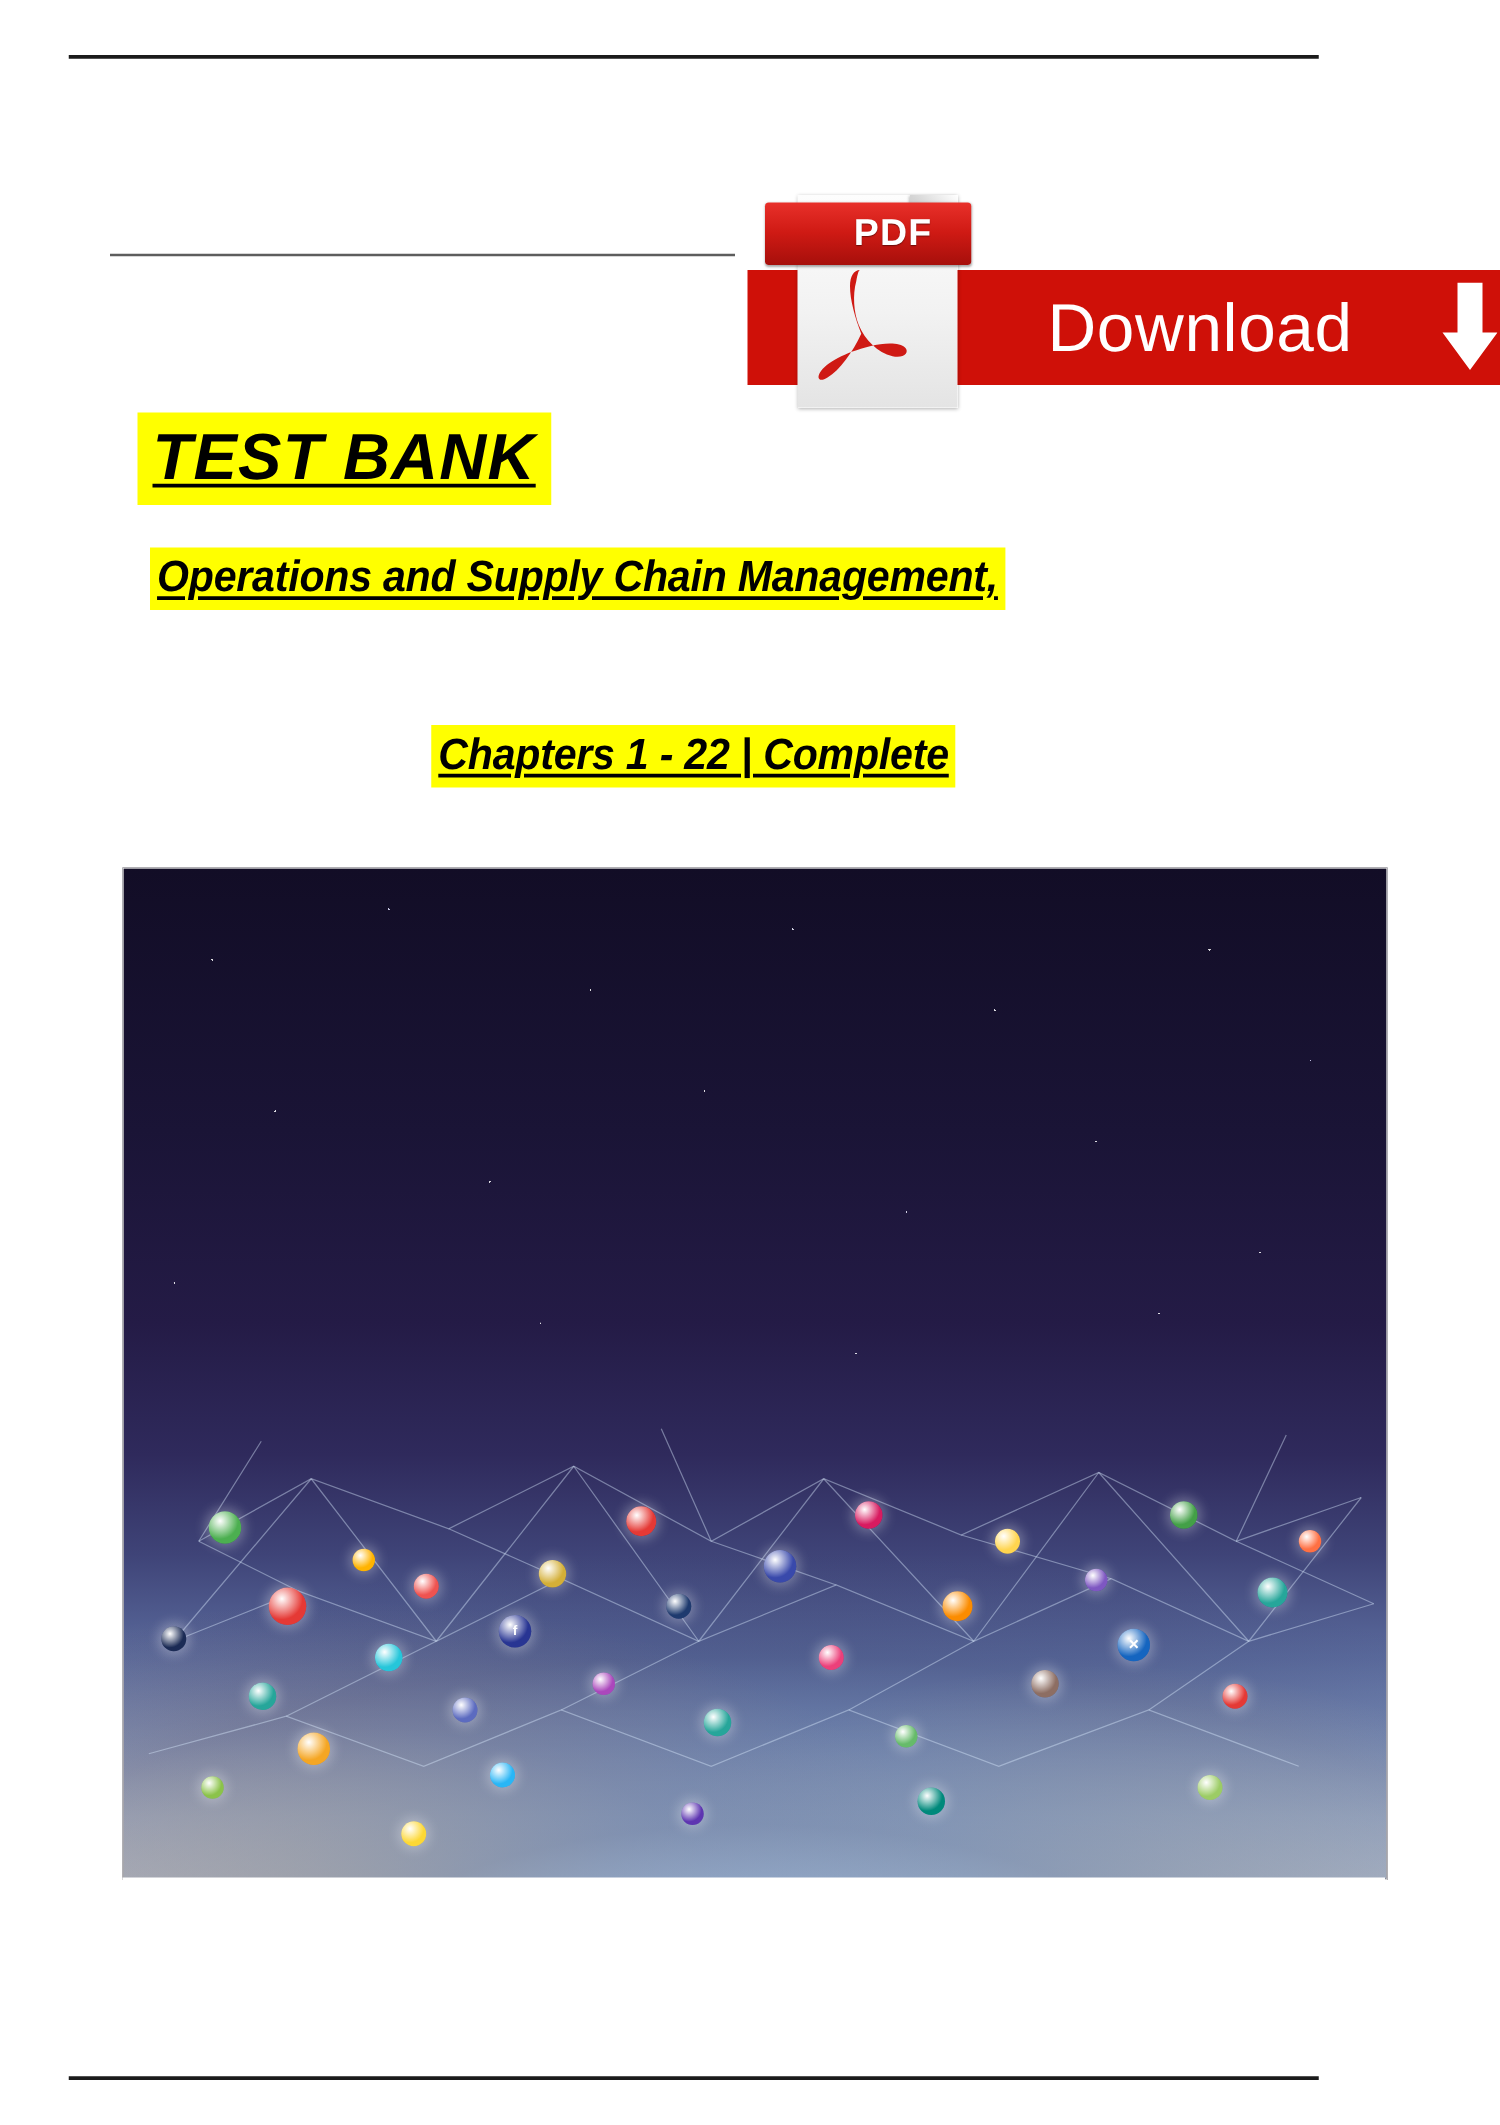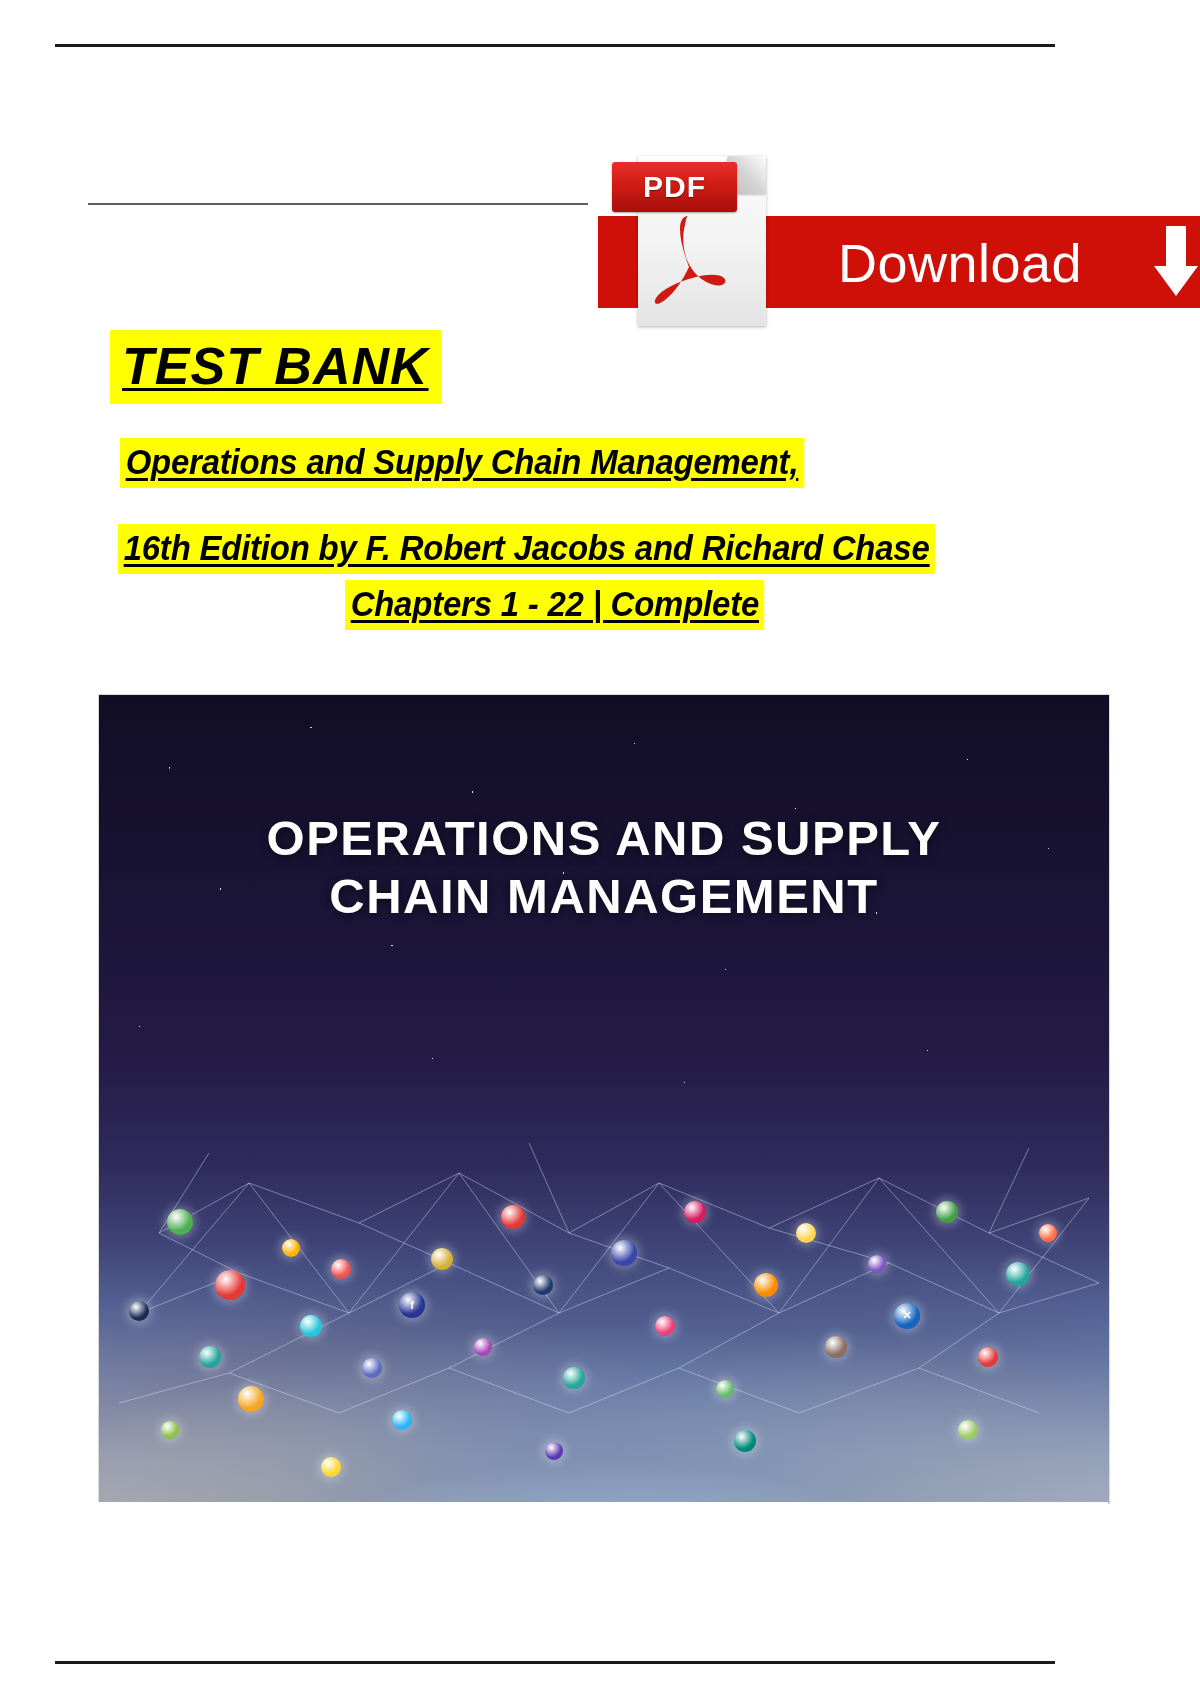--- a/index.html
+++ b/index.html
@@ -77,20 +77,21 @@
     left: 14px;
     top: 14px;
     width: 125px;
     height: 50px;
     background: linear-gradient(180deg,#e8302a 0%,#cf1a14 48%,#a60f0b 100%);
     border-radius: 3px;
     box-shadow: 0 1px 2px rgba(0,0,0,0.35);
     display: flex;
     align-items: center;
     justify-content: center;
+    padding-left: 40px;
   }
   .pdf-tab span {
     color: #ffffff;
     font-size: 30px;
     font-weight: bold;
     letter-spacing: 1px;
     font-family: "Liberation Sans", sans-serif;
     text-shadow: 0 1px 1px rgba(0,0,0,0.45);
   }
   .acro-glyph {
@@ -310,23 +311,20 @@
   </div>
 
   <div class="hl-line h-title1">
     <span class="mark">Operations and Supply Chain Management,</span>
   </div>
 
   <div class="hl-line h-testbank">
     <span class="mark">TEST BANK</span>
   </div>
 
-  <div class="hl-line h-title2">
-    <span class="mark">16th Edition by F. Robert Jacobs and Richard Chase</span>
-  </div>
 
   <div class="hl-line h-title3">
     <span class="mark">Chapters 1 - 22 | Complete</span>
   </div>
 
   <div class="cover">
     <div class="cover-sky"></div>
     <div class="stars"></div>
 
     <svg class="net" viewBox="0 0 1010 520" preserveAspectRatio="none" aria-hidden="true">
@@ -334,24 +332,20 @@
         <path d="M60 250 L150 200 L260 240 L360 190 L470 250 L560 200 L670 245 L780 195 L890 250 L990 215"></path>
         <path d="M40 330 L140 290 L250 330 L350 280 L460 330 L570 285 L680 330 L790 280 L900 330 L1000 300"></path>
         <path d="M60 250 L140 290 M150 200 L250 330 M260 240 L350 280 M360 190 L460 330 M470 250 L570 285 M560 200 L680 330 M670 245 L790 280 M780 195 L900 330 M890 250 L1000 300"></path>
         <path d="M40 330 L150 200 M250 330 L360 190 M460 330 L560 200 M680 330 L780 195 M900 330 L990 215"></path>
         <path d="M20 420 L130 390 L240 430 L350 385 L470 430 L580 385 L700 430 L820 385 L940 430"></path>
         <path d="M130 390 L250 330 M350 385 L460 330 M580 385 L680 330 M820 385 L900 330"></path>
         <path d="M60 250 L110 170 M470 250 L430 160 M890 250 L930 165"></path>
       </g>
     </svg>
 
-    <div class="cover-title">
-      <div>OPERATIONS AND SUPPLY</div>
-      <div>CHAIN MANAGEMENT</div>
-    </div>
 
     <div class="net" id="node-layer">
         <div class="node" style="left: 8%; top: 46%; width: 26px; height: 26px; margin-left: -13px; margin-top: -13px; background: radial-gradient(circle at 35% 30%, rgb(255, 255, 255) 0%, rgb(76, 175, 80) 58%, rgb(76, 175, 80) 100%);"></div>
         <div class="node" style="left: 4%; top: 63%; width: 20px; height: 20px; margin-left: -10px; margin-top: -10px; background: radial-gradient(circle at 35% 30%, rgb(255, 255, 255) 0%, rgb(27, 43, 85) 58%, rgb(27, 43, 85) 100%);"></div>
         <div class="node" style="left: 13%; top: 58%; width: 30px; height: 30px; margin-left: -15px; margin-top: -15px; background: radial-gradient(circle at 35% 30%, rgb(255, 255, 255) 0%, rgb(229, 57, 53) 58%, rgb(229, 57, 53) 100%);"></div>
         <div class="node" style="left: 11%; top: 72%; width: 22px; height: 22px; margin-left: -11px; margin-top: -11px; background: radial-gradient(circle at 35% 30%, rgb(255, 255, 255) 0%, rgb(38, 166, 154) 58%, rgb(38, 166, 154) 100%);"></div>
         <div class="node" style="left: 15%; top: 80%; width: 26px; height: 26px; margin-left: -13px; margin-top: -13px; background: radial-gradient(circle at 35% 30%, rgb(255, 255, 255) 0%, rgb(245, 166, 35) 58%, rgb(245, 166, 35) 100%);"></div>
         <div class="node" style="left: 7%; top: 86%; width: 18px; height: 18px; margin-left: -9px; margin-top: -9px; background: radial-gradient(circle at 35% 30%, rgb(255, 255, 255) 0%, rgb(139, 195, 74) 58%, rgb(139, 195, 74) 100%);"></div>
         <div class="node" style="left: 21%; top: 66%; width: 22px; height: 22px; margin-left: -11px; margin-top: -11px; background: radial-gradient(circle at 35% 30%, rgb(255, 255, 255) 0%, rgb(38, 198, 218) 58%, rgb(38, 198, 218) 100%);"></div>
         <div class="node" style="left: 24%; top: 55%; width: 20px; height: 20px; margin-left: -10px; margin-top: -10px; background: radial-gradient(circle at 35% 30%, rgb(255, 255, 255) 0%, rgb(239, 83, 80) 58%, rgb(239, 83, 80) 100%);"></div>

